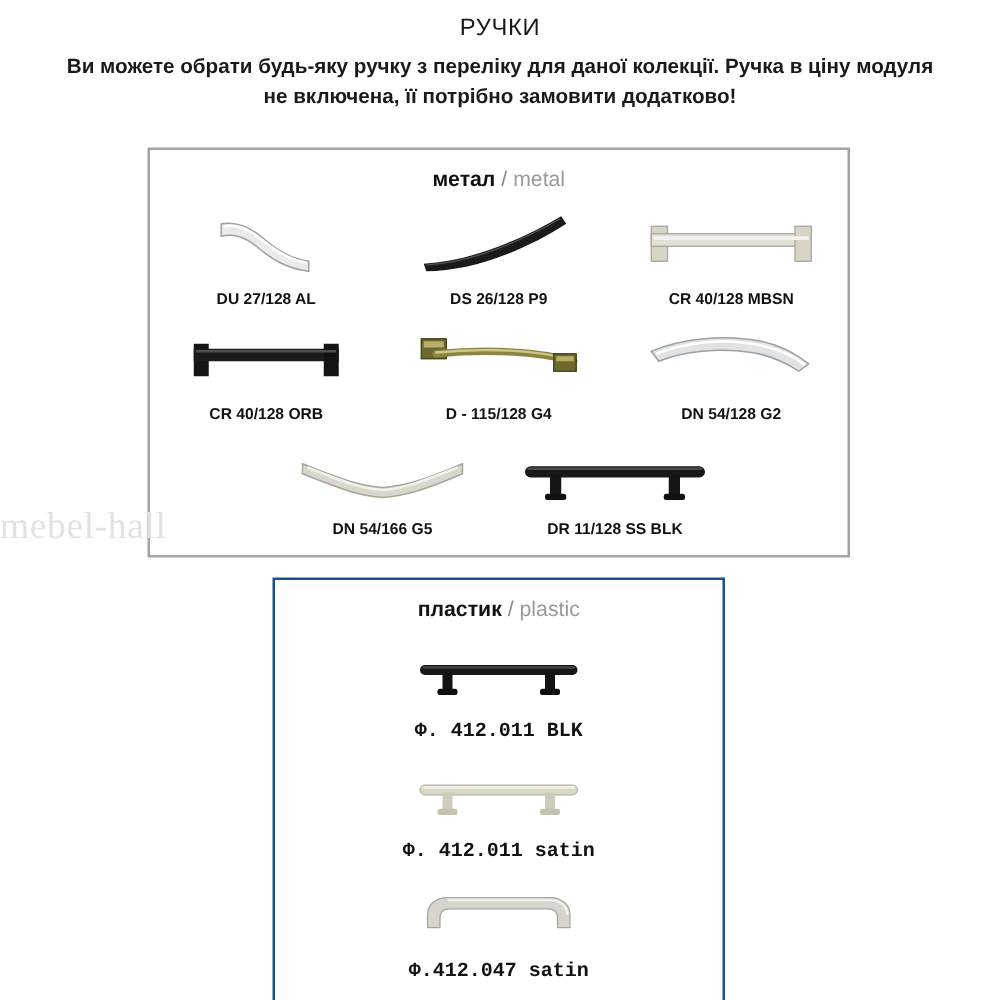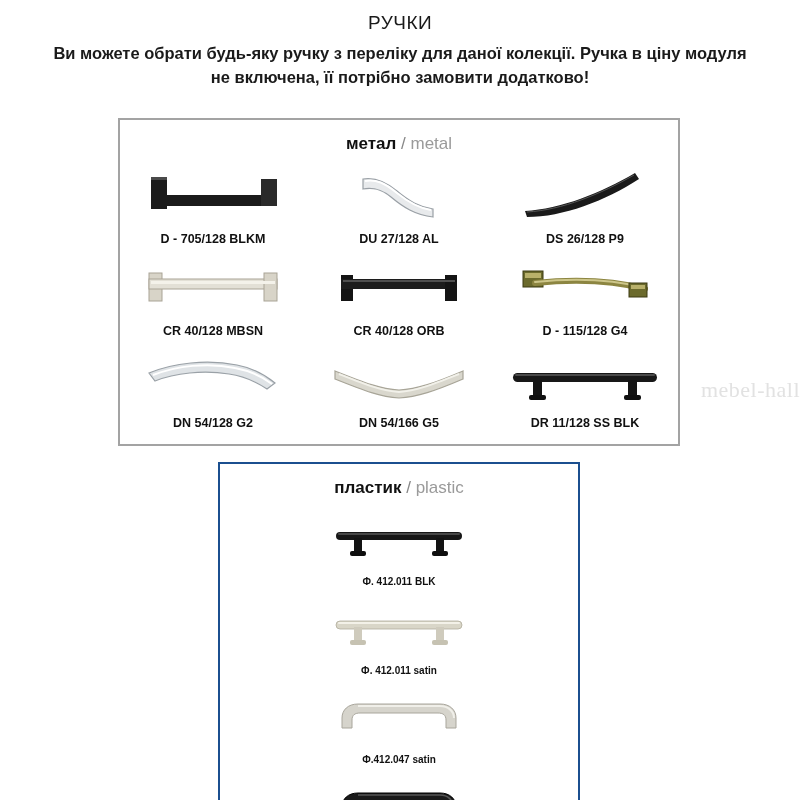--- a/index.html
+++ b/index.html
@@ -105,30 +105,30 @@
   }
 
   .caption {
     font-size: 12.5px;
     font-weight: bold;
     text-align: center;
     color: #111;
     margin-top: 2px;
     white-space: nowrap;
   }
-  .caption-sm { font-size: 10px; }
+  .caption-sm { font-size: 16px; font-family: Liberation Mono, monospace; }
 
   
   .watermark {
     position: absolute;
     left: 0;
     right: 0;
-    top: 377px;
-    text-align: right;
-    font-size: 22px;
+    top: 404px;
+    text-align: left;
+    font-size: 30px;
     color: #e2e2e2;
     letter-spacing: 0.5px;
     pointer-events: none;
     font-family: "Liberation Serif", serif;
   }
 
   svg { display: block; }
 </style>
 </head>
 <body>
@@ -140,31 +140,20 @@
 
   <div class="section section-metal">
     <div class="section-heading">
       <span class="loc">метал</span>
       <span class="sep">/</span>
       <span class="lat">metal</span>
     </div>
 
     <div class="grid">
 
-      <div class="cell">
-        <div class="thumb">
-          <svg width="160" height="60" viewBox="0 0 160 60">
-            <rect x="18" y="12" width="16" height="32" fill="#1b1b1b"></rect>
-            <rect x="18" y="30" width="126" height="11" fill="#1b1b1b"></rect>
-            <rect x="128" y="14" width="16" height="27" fill="#2a2a2a"></rect>
-            <rect x="18" y="12" width="16" height="3" fill="#4a4a4a"></rect>
-          </svg>
-        </div>
-        <div class="caption">D - 705/128 BLKM</div>
-      </div>
 
       <div class="cell">
         <div class="thumb">
           <svg width="160" height="60" viewBox="0 0 160 60">
             <path d="M44 14 C56 12 66 16 78 26 C90 36 100 42 114 44 L114 52 C96 50 84 42 72 32 C62 24 54 22 44 24 Z" fill="#e8eaec" stroke="#9aa0a6" stroke-width="1.2"></path>
             <path d="M46 16 C57 14 66 18 78 28 C89 37 99 43 112 45" fill="none" stroke="#ffffff" stroke-width="2"></path>
           </svg>
         </div>
         <div class="caption">DU 27/128 AL</div>
       </div>

